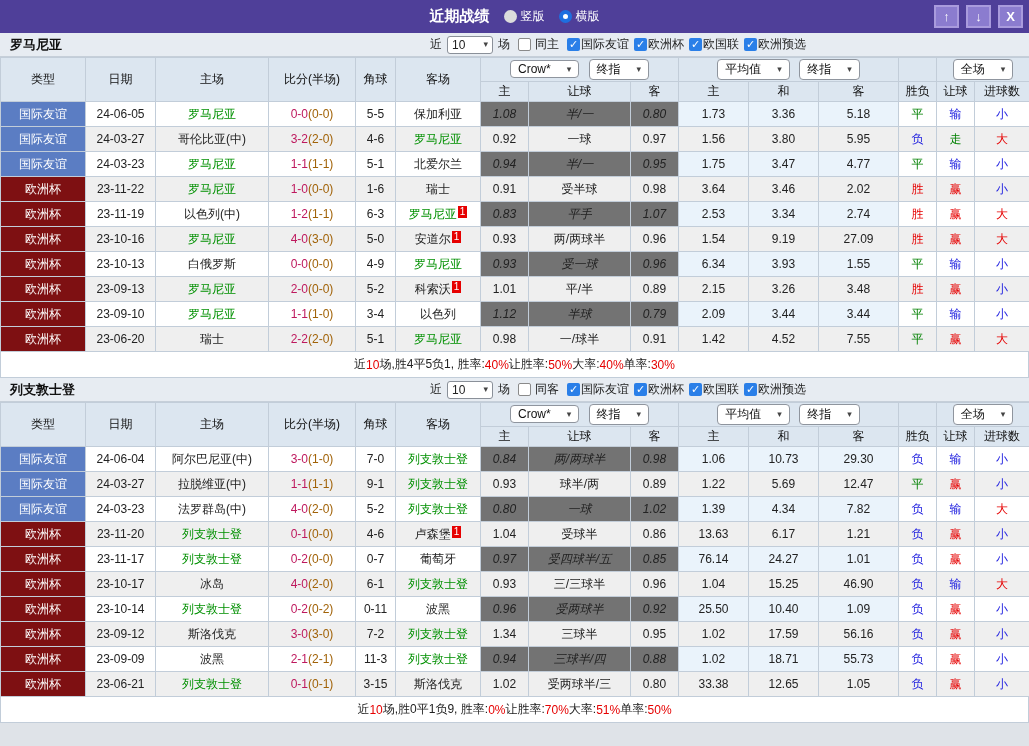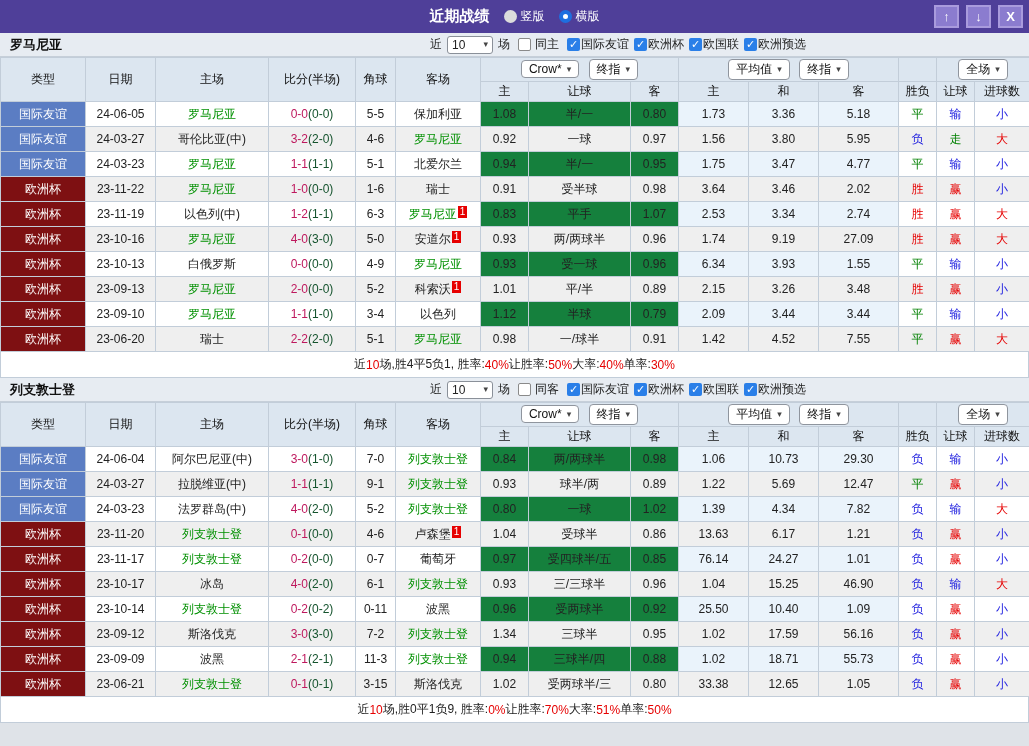--- a/index.html
+++ b/index.html
@@ -29,32 +29,32 @@
   .caret{font-size:9px;color:#444;line-height:1;}
   .cb{width:13px;height:13px;display:inline-block;border-radius:2px;background:#2a7fe8;color:#fff;
     font-size:11px;line-height:13px;text-align:center;cursor:pointer;margin:0 1px 0 5px;}
   .cb.un{background:#fff;border:1px solid #8a8a8a;}
   .cb-group{display:inline-flex;align-items:center;}
   
   table{border-collapse:collapse;table-layout:fixed;width:1029px;background:#fff;}
   th,td{border:1px solid #c2cdd9;text-align:center;padding:0;overflow:hidden;white-space:nowrap;}
   thead th{background:#dce6f0;font-weight:normal;color:#111;height:20px;font-size:12px;}
   thead tr.hdr-top th{height:24px;}
-  .hdr-select{display:inline-flex;align-items:center;gap:5px;border:1px solid #8f959e;border-radius:4px;
+  .hdr-select{display:inline-flex;align-items:center;gap:16px;border:1px solid #8f959e;border-radius:4px;
     background:#fff;padding:1px 7px;font-size:12px;cursor:pointer;margin:0 3px;}
   tbody td{height:25px;font-size:12px;color:#222;}
   tr.odd td{background:#fff;}
   tr.even td{background:#efefef;}
-  tr.odd td.crow-col{background:#15803d;}
+  tr.odd td.crow-col{background:#737373;font-style:italic;}
   tr.odd td.avg-col{background:#eaf3fb;}
   td.type-blue{background:#5b7dc3 !important;color:#fff;}
   td.type-red{background:#7e1012 !important;color:#fff;}
   .team-green{color:#009000;}
   .score-main{color:#be185d;}
-  .score-half{color:#14532d;text-align:right;}
+  .score-half{color:#a16207;text-align:right;}
   .card{display:inline-block;background:#e60000;color:#fff;font-size:10px;line-height:12px;
     padding:0 2px;margin-left:1px;vertical-align:top;}
   .c-win{color:#e60000;}
   .c-draw{color:#008000;}
   .c-lose{color:#2020e0;}
   
   .summary{height:26px;background:#fff;border:1px solid #c2cdd9;border-top:none;
     display:flex;align-items:center;justify-content:center;font-size:12px;}
   .seg-k{color:#222;}
   .seg-r{color:#e60000;}
@@ -267,21 +267,21 @@
         <tr class="even">
           <td class="type-red">欧洲杯</td>
           <td>23-10-16</td>
           <td><span class="team-green">罗马尼亚</span></td>
           <td><span class="score-main">4-0</span><span class="score-half">(3-0)</span></td>
           <td>5-0</td>
           <td><span>安道尔</span><span class="card">1</span></td>
           <td class="crow-col">0.93</td>
           <td class="crow-col">两/两球半</td>
           <td class="crow-col">0.96</td>
-          <td class="avg-col">1.74</td>
+          <td class="avg-col">1.54</td>
           <td class="avg-col">9.19</td>
           <td class="avg-col">27.09</td>
           <td class="c-win">胜</td>
           <td class="c-win">赢</td>
           <td class="c-win">大</td>
         </tr>
         <tr class="odd">
           <td class="type-red">欧洲杯</td>
           <td>23-10-13</td>
           <td><span>白俄罗斯</span></td>

